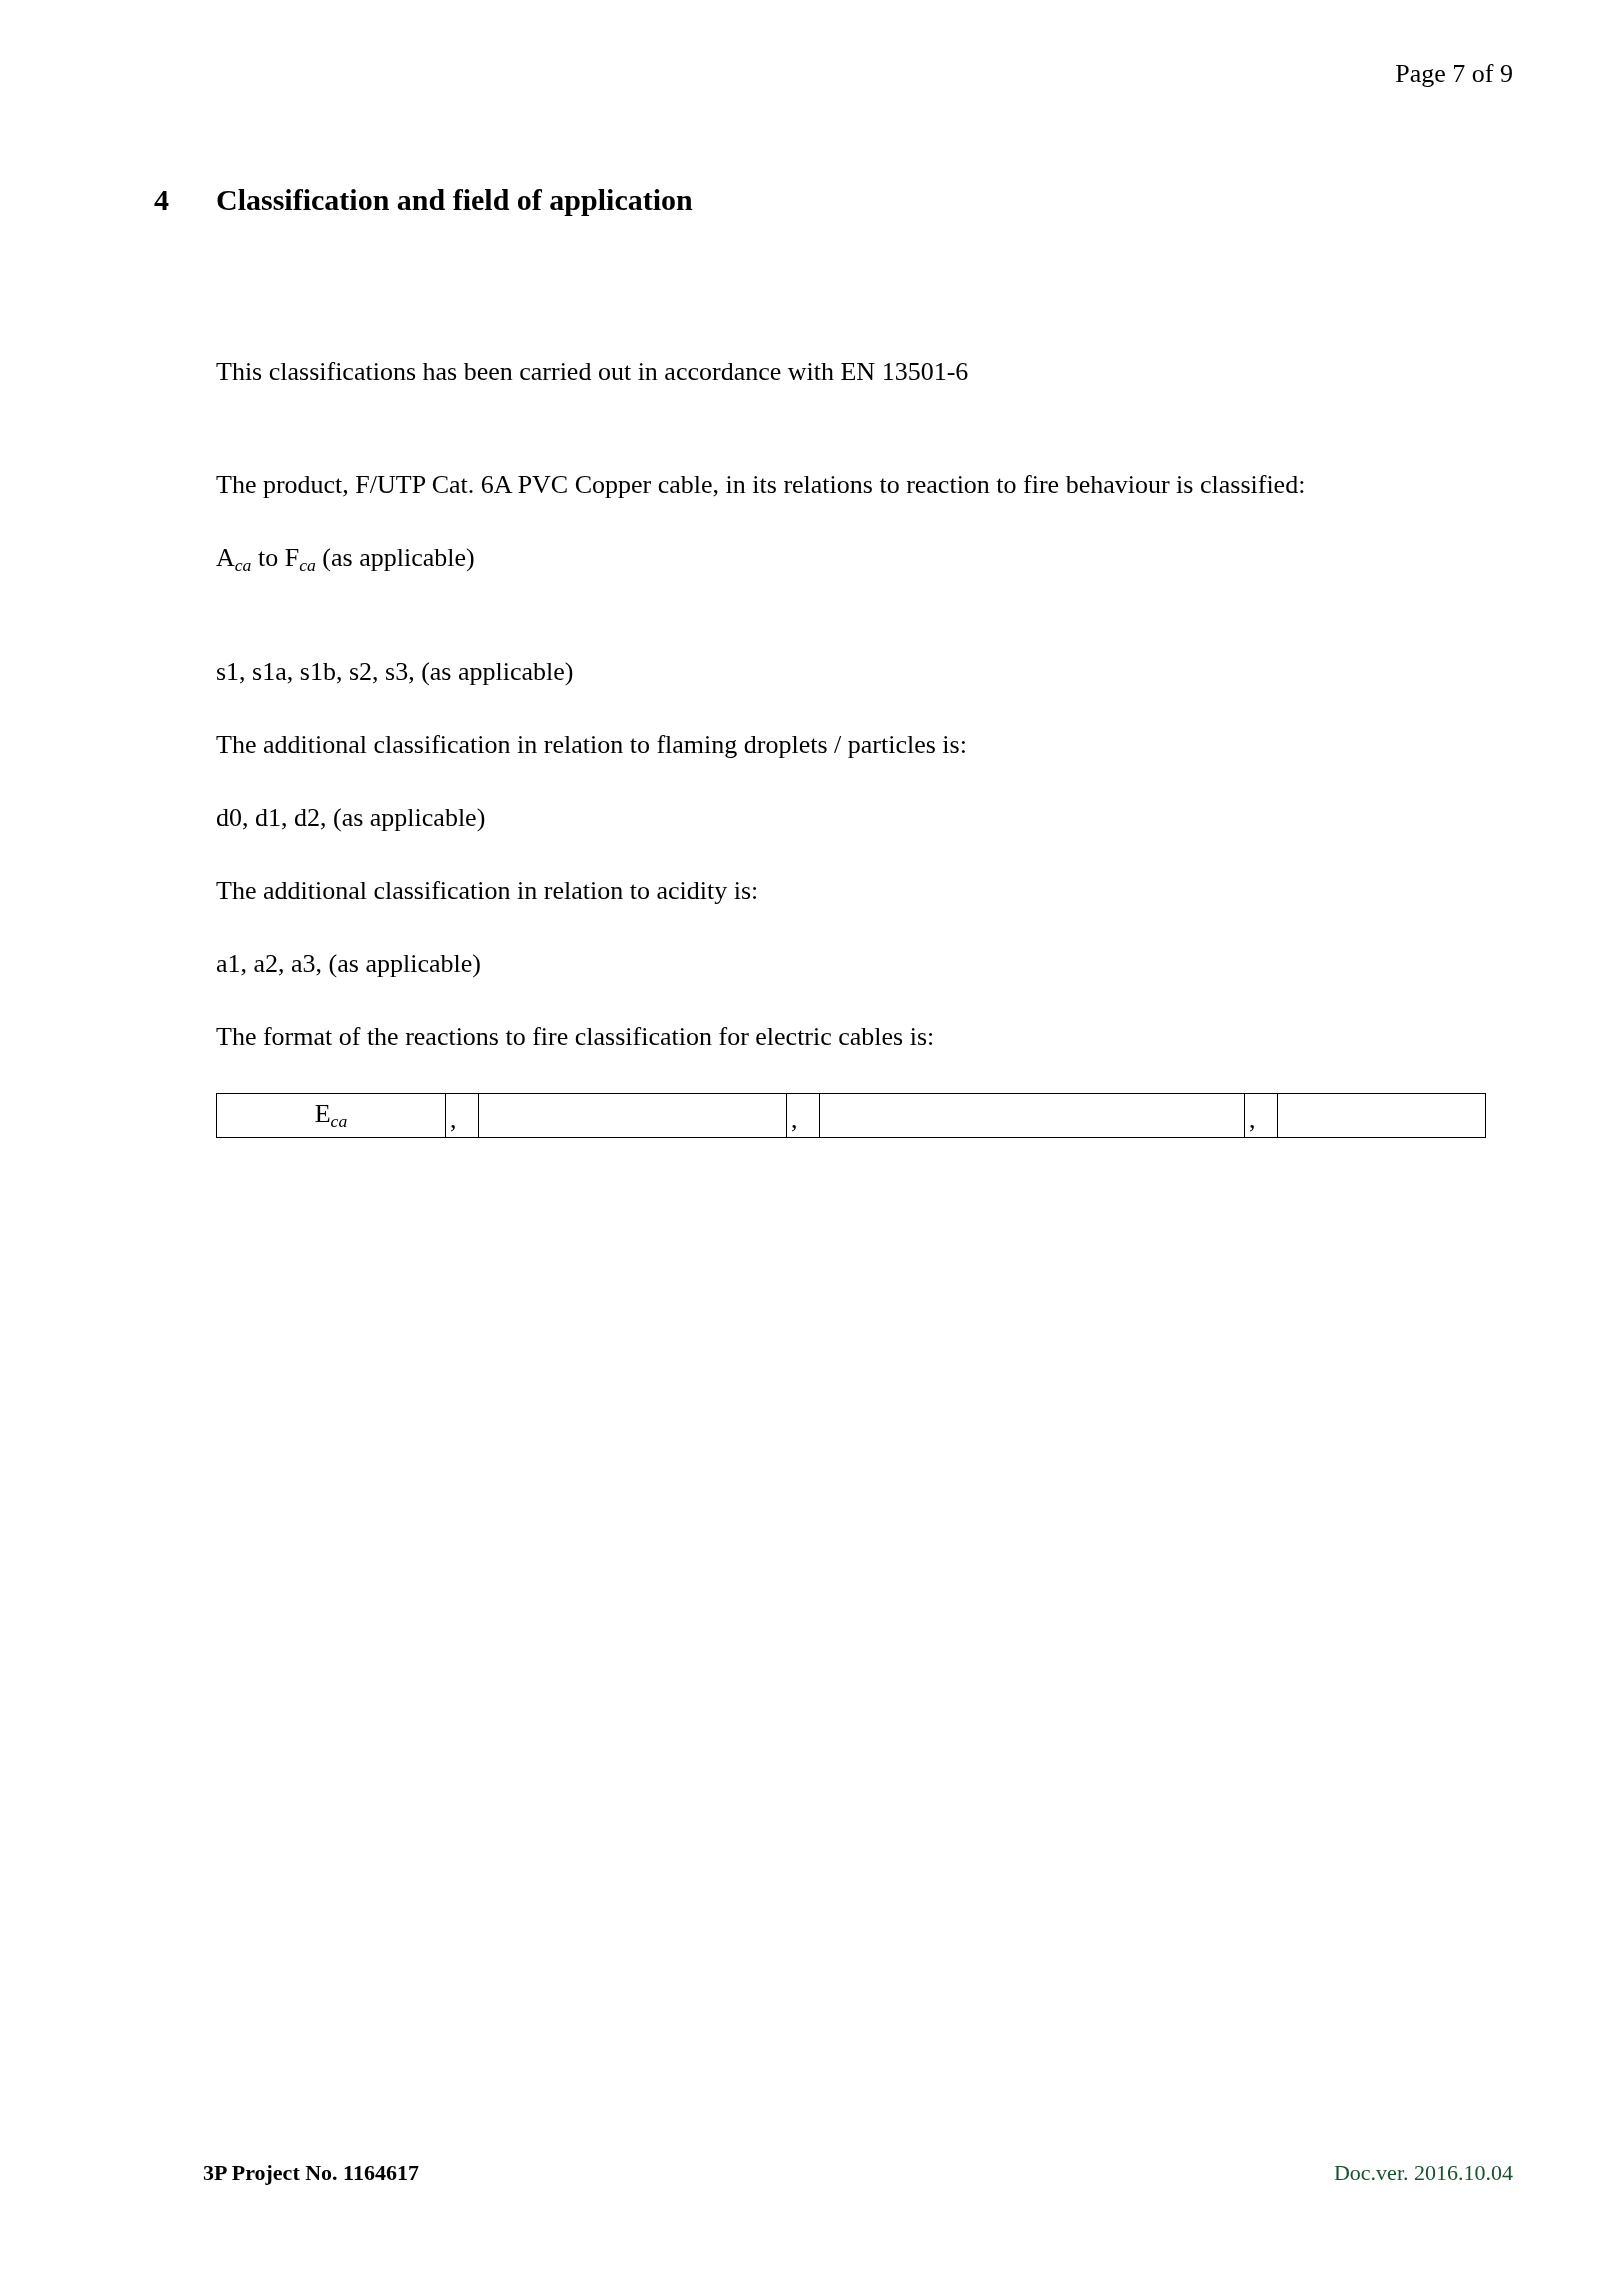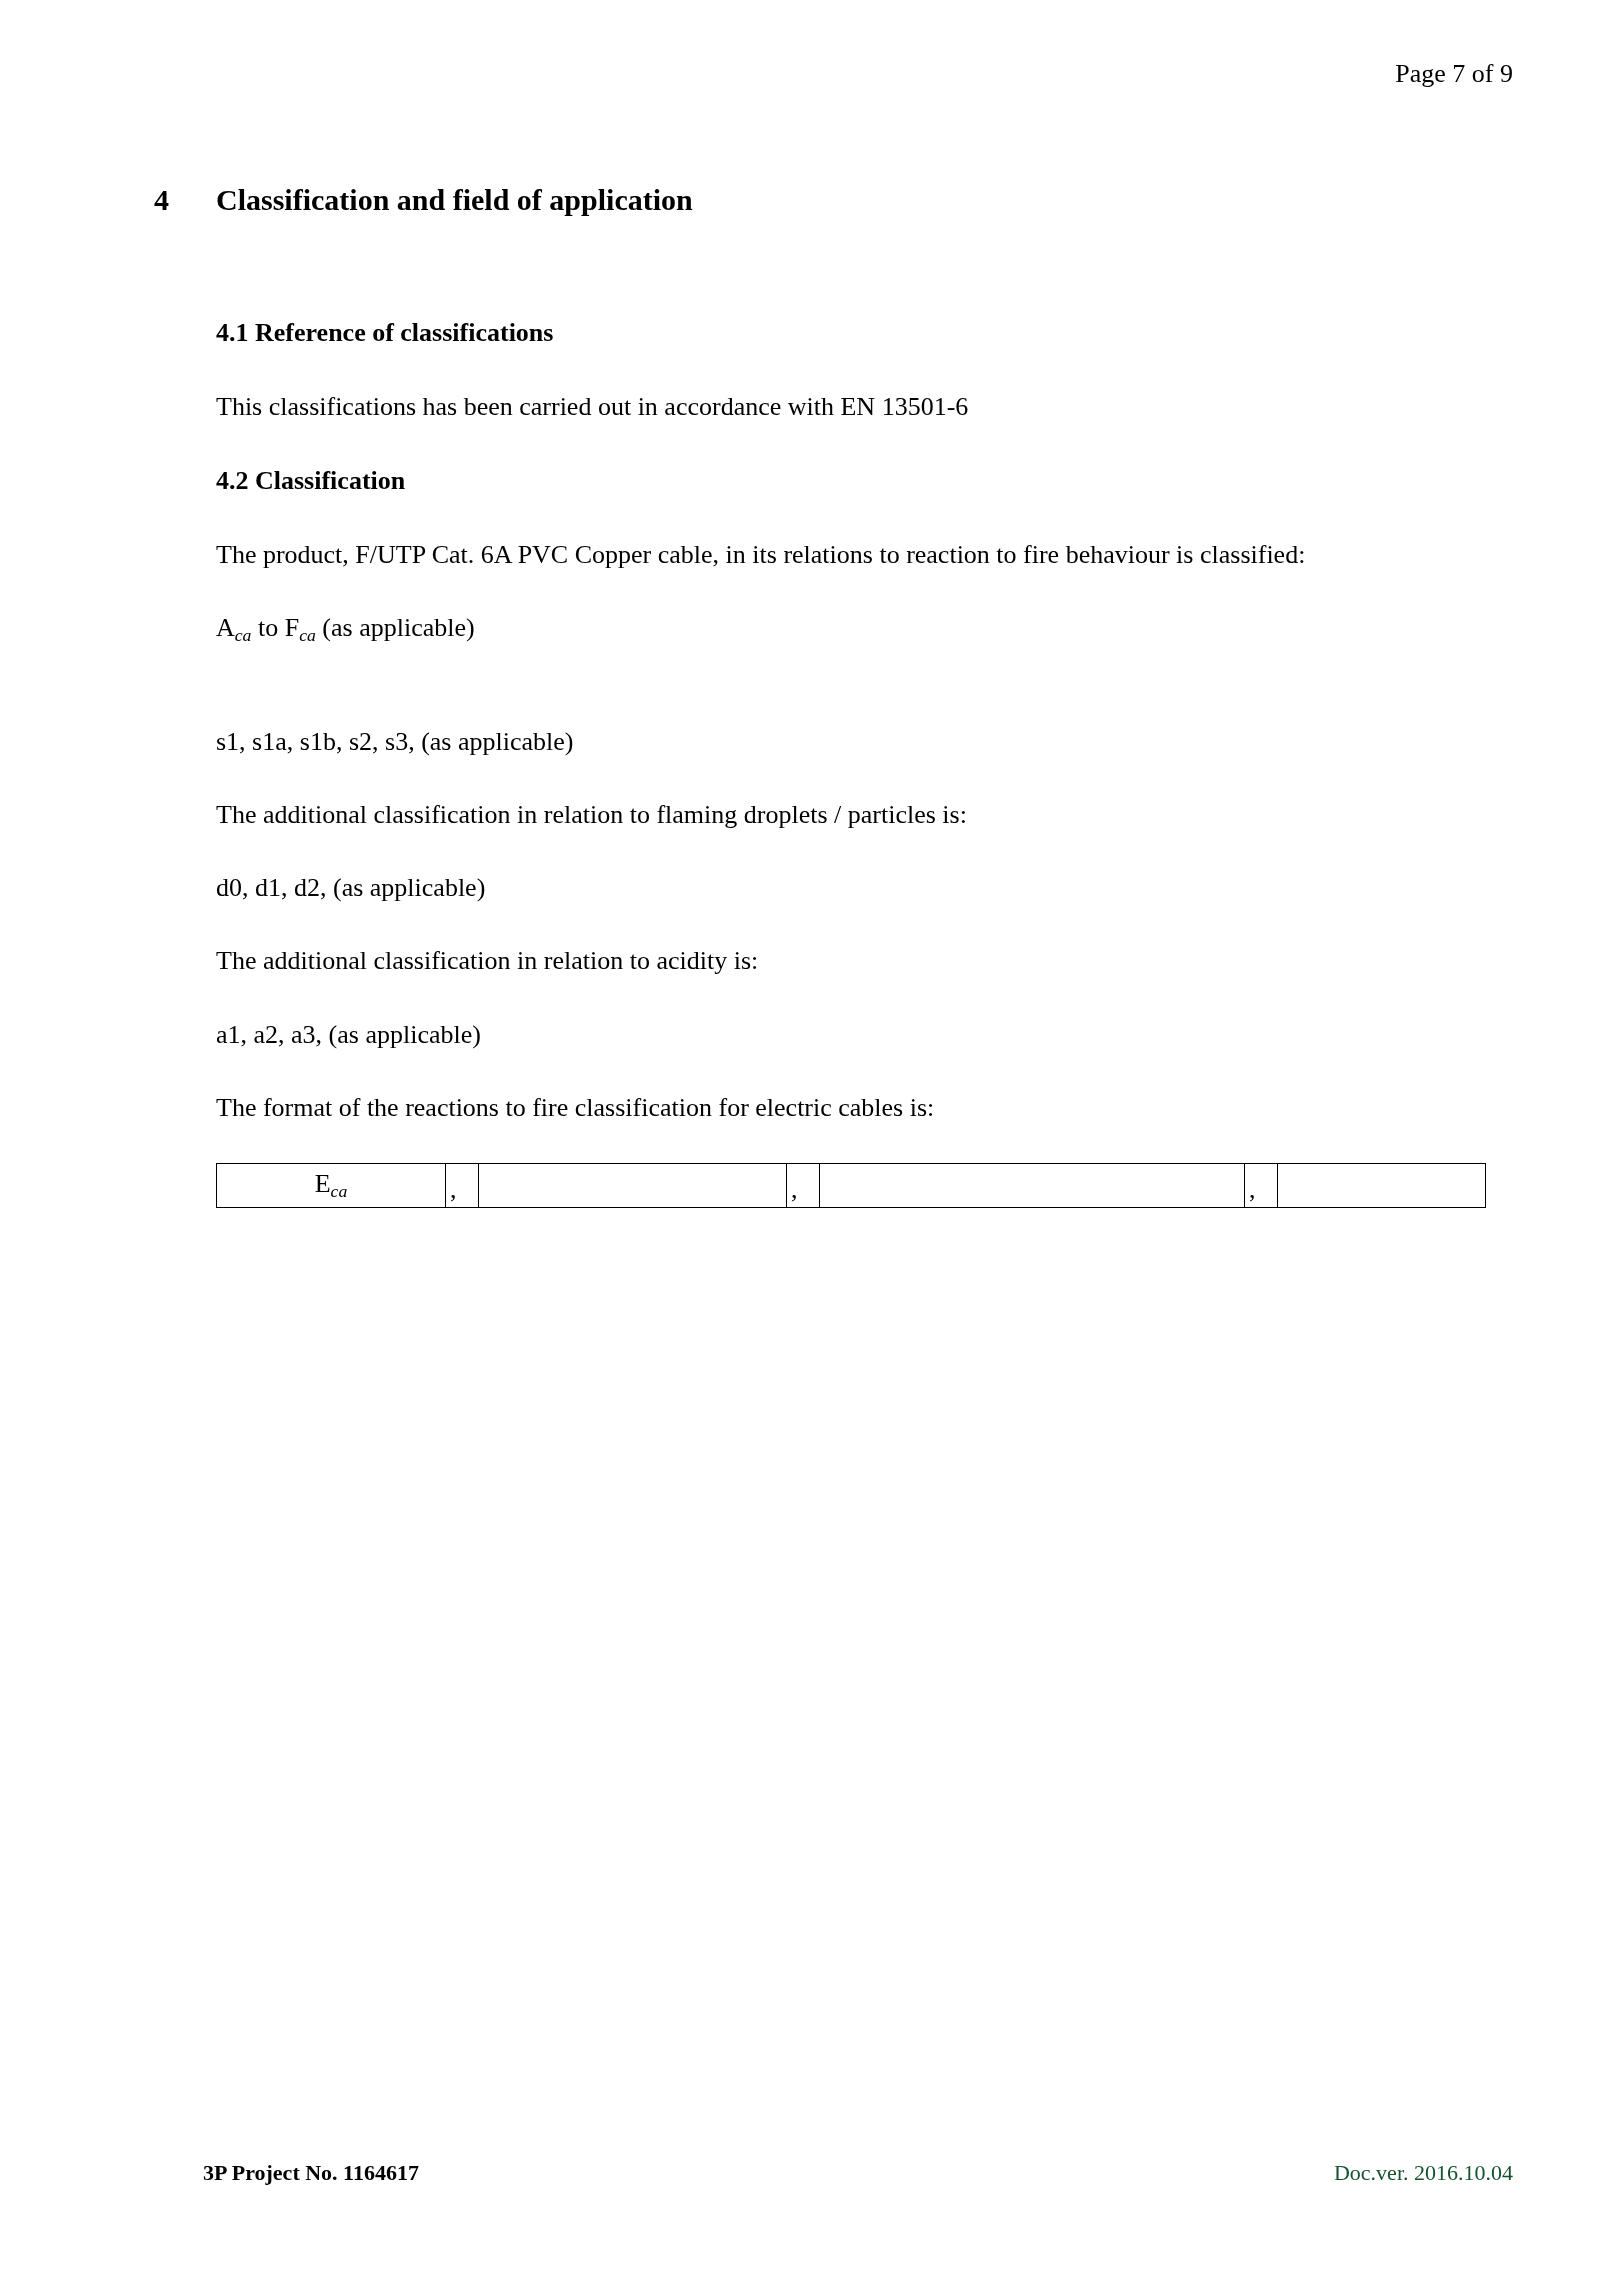--- a/index.html
+++ b/index.html
@@ -134,25 +134,23 @@
   <div class="content">
 
     <div class="section-title">
       <span class="section-number">4</span>
       <span>Classification and field of application</span>
     </div>
 
     <div class="sp-1"></div>
 
     <div class="body-block">
-      <p class="sub-title">4.1 Reference of classifications</p>
       <div class="sp-2"></div>
       <p class="para">This classifications has been carried out in accordance with EN 13501-6</p>
       <div class="sp-2"></div>
-      <p class="sub-title">4.2 Classification</p>
       <div class="sp-2"></div>
       <p class="para">The product, F/UTP Cat. 6A PVC Copper cable, in its relations to reaction to fire behaviour is classified:</p>
       <div class="sp-3"></div>
       <p class="para"><span>A</span><span class="sub">ca</span><span> to F</span><span class="sub">ca</span><span> (as applicable)</span></p>
       <div class="sp-3"></div>
       <div class="sp-3"></div>
       <p class="para">s1, s1a, s1b, s2, s3, (as applicable)</p>
       <div class="sp-3"></div>
       <p class="para">The additional classification in relation to flaming droplets / particles is:</p>
       <div class="sp-3"></div>

